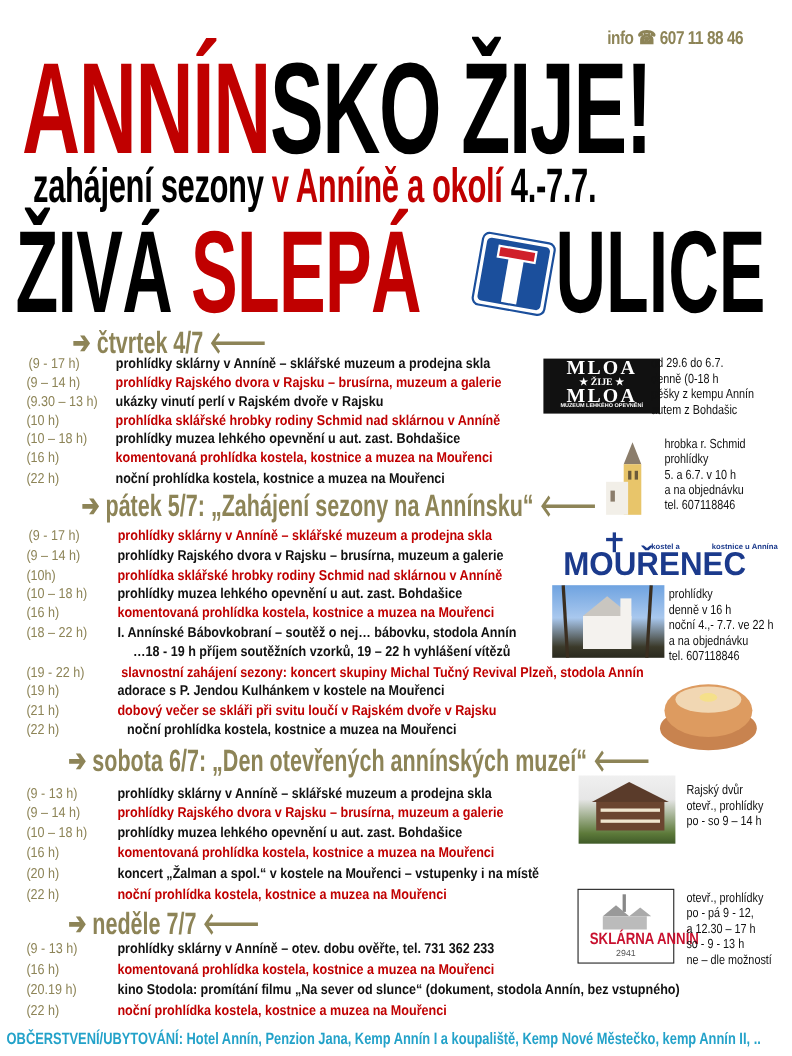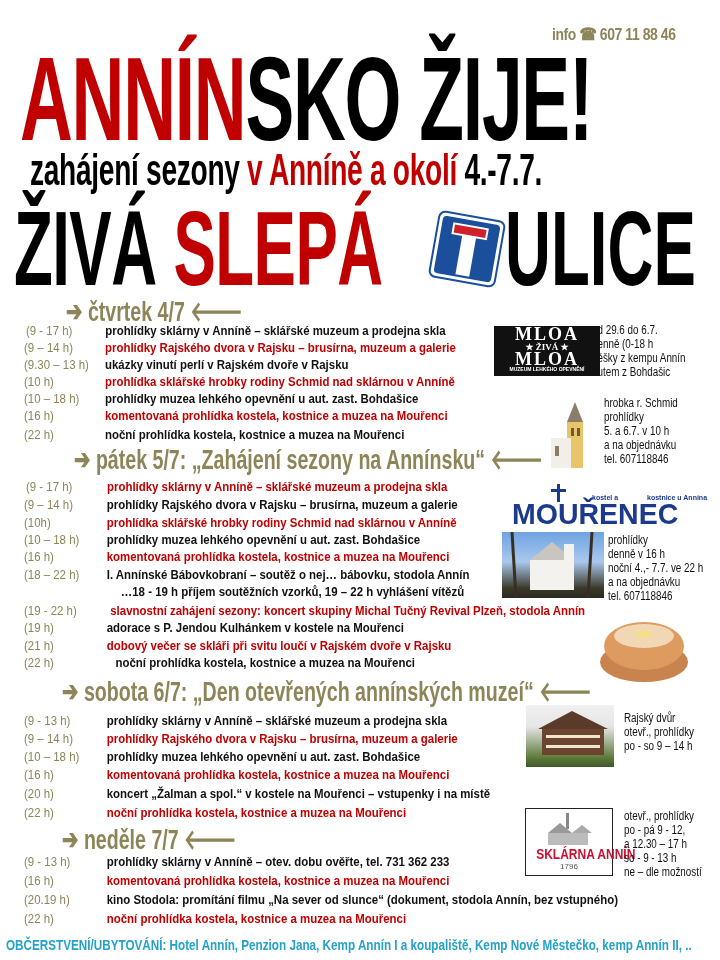--- a/index.html
+++ b/index.html
@@ -209,21 +209,21 @@
       <span class="desc c-blk" style="left:94px">kino Stodola: promítání filmu „Na sever od slunce“ (dokument, stodola Annín, bez vstupného)</span>
     </div>
   <div class="row" style="left:24px; top:912px;">
       <span class="time">(22 h)</span>
       <span class="desc c-red" style="left:94px">noční prohlídka kostela, kostnice a muzea na Mouřenci</span>
     </div>
 </div>
 
 <div class="img" style="left:494px; top:326px; width:106px; height:50px; background:#111;">
   <div style="color:#fff; font-weight:bold; font-size:18px; text-align:center; line-height:16px; font-family:'Liberation Serif',serif; letter-spacing:2px;">MLOA</div>
-  <div style="color:#fff; font-weight:bold; font-size:9px; text-align:center; line-height:10px; font-family:'Liberation Serif',serif;">★ ŽIVÁ ★</div>
+  <div style="color:#fff; font-weight:bold; font-size:9px; text-align:center; line-height:10px; font-family:'Liberation Serif',serif;">★ ŽIJE ★</div>
   <div style="color:#fff; font-weight:bold; font-size:18px; text-align:center; line-height:14px; font-family:'Liberation Serif',serif; letter-spacing:2px;">MLOA</div>
   <div style="color:#fff; font-size:5px; text-align:center; line-height:7px; font-weight:bold;">MUZEUM LEHKÉHO OPEVNĚNÍ</div>
 </div>
 <div class="side" style="left:592px; top:323px;">
   <div>od 29.6  do 6.7.</div>
   <div>denně (0-18 h</div>
   <div>pěšky z kempu  Annín</div>
   <div>autem z Bohdašic</div>
 </div>
 
@@ -293,21 +293,21 @@
 </div>
 
 <div class="img" style="left:525px; top:808px; width:86px; height:66px; border:1px solid #222; background:#fff;">
   <svg width="86" height="36" viewBox="0 0 86 36" style="position:absolute; left:0; top:2px;">
     <rect x="40" y="2" width="3" height="16" fill="#888"></rect>
     <polygon points="22,22 34,12 46,22" fill="#999"></polygon>
     <rect x="22" y="22" width="40" height="12" fill="#bbb"></rect>
     <polygon points="46,22 56,14 66,22" fill="#aaa"></polygon>
   </svg>
   <div style="position:absolute; left:2px; top:37px; width:82px; text-align:center; font-size:15px; font-weight:bold; color:#c8102e; white-space:nowrap; transform:scaleX(0.8); transform-origin:center top; line-height:15px;">SKLÁRNA ANNÍN</div>
-  <div style="position:absolute; left:0; top:53px; width:86px; text-align:center; font-size:8px; color:#555;">1796</div>
+  <div style="position:absolute; left:0; top:53px; width:86px; text-align:center; font-size:8px; color:#555;">2941</div>
 </div>
 <div class="side" style="left:624px; top:809px;">
   <div>otevř., prohlídky</div>
   <div>po - pá  9 - 12,</div>
   <div>a 12.30  – 17 h</div>
   <div>so -  9 - 13 h</div>
   <div>ne – dle možností</div>
 </div>
 
 <div class="abs footer">OBČERSTVENÍ/UBYTOVÁNÍ: Hotel Annín, Penzion Jana,  Kemp Annín I a koupaliště, Kemp Nové Městečko, kemp Annín II, ..</div>

